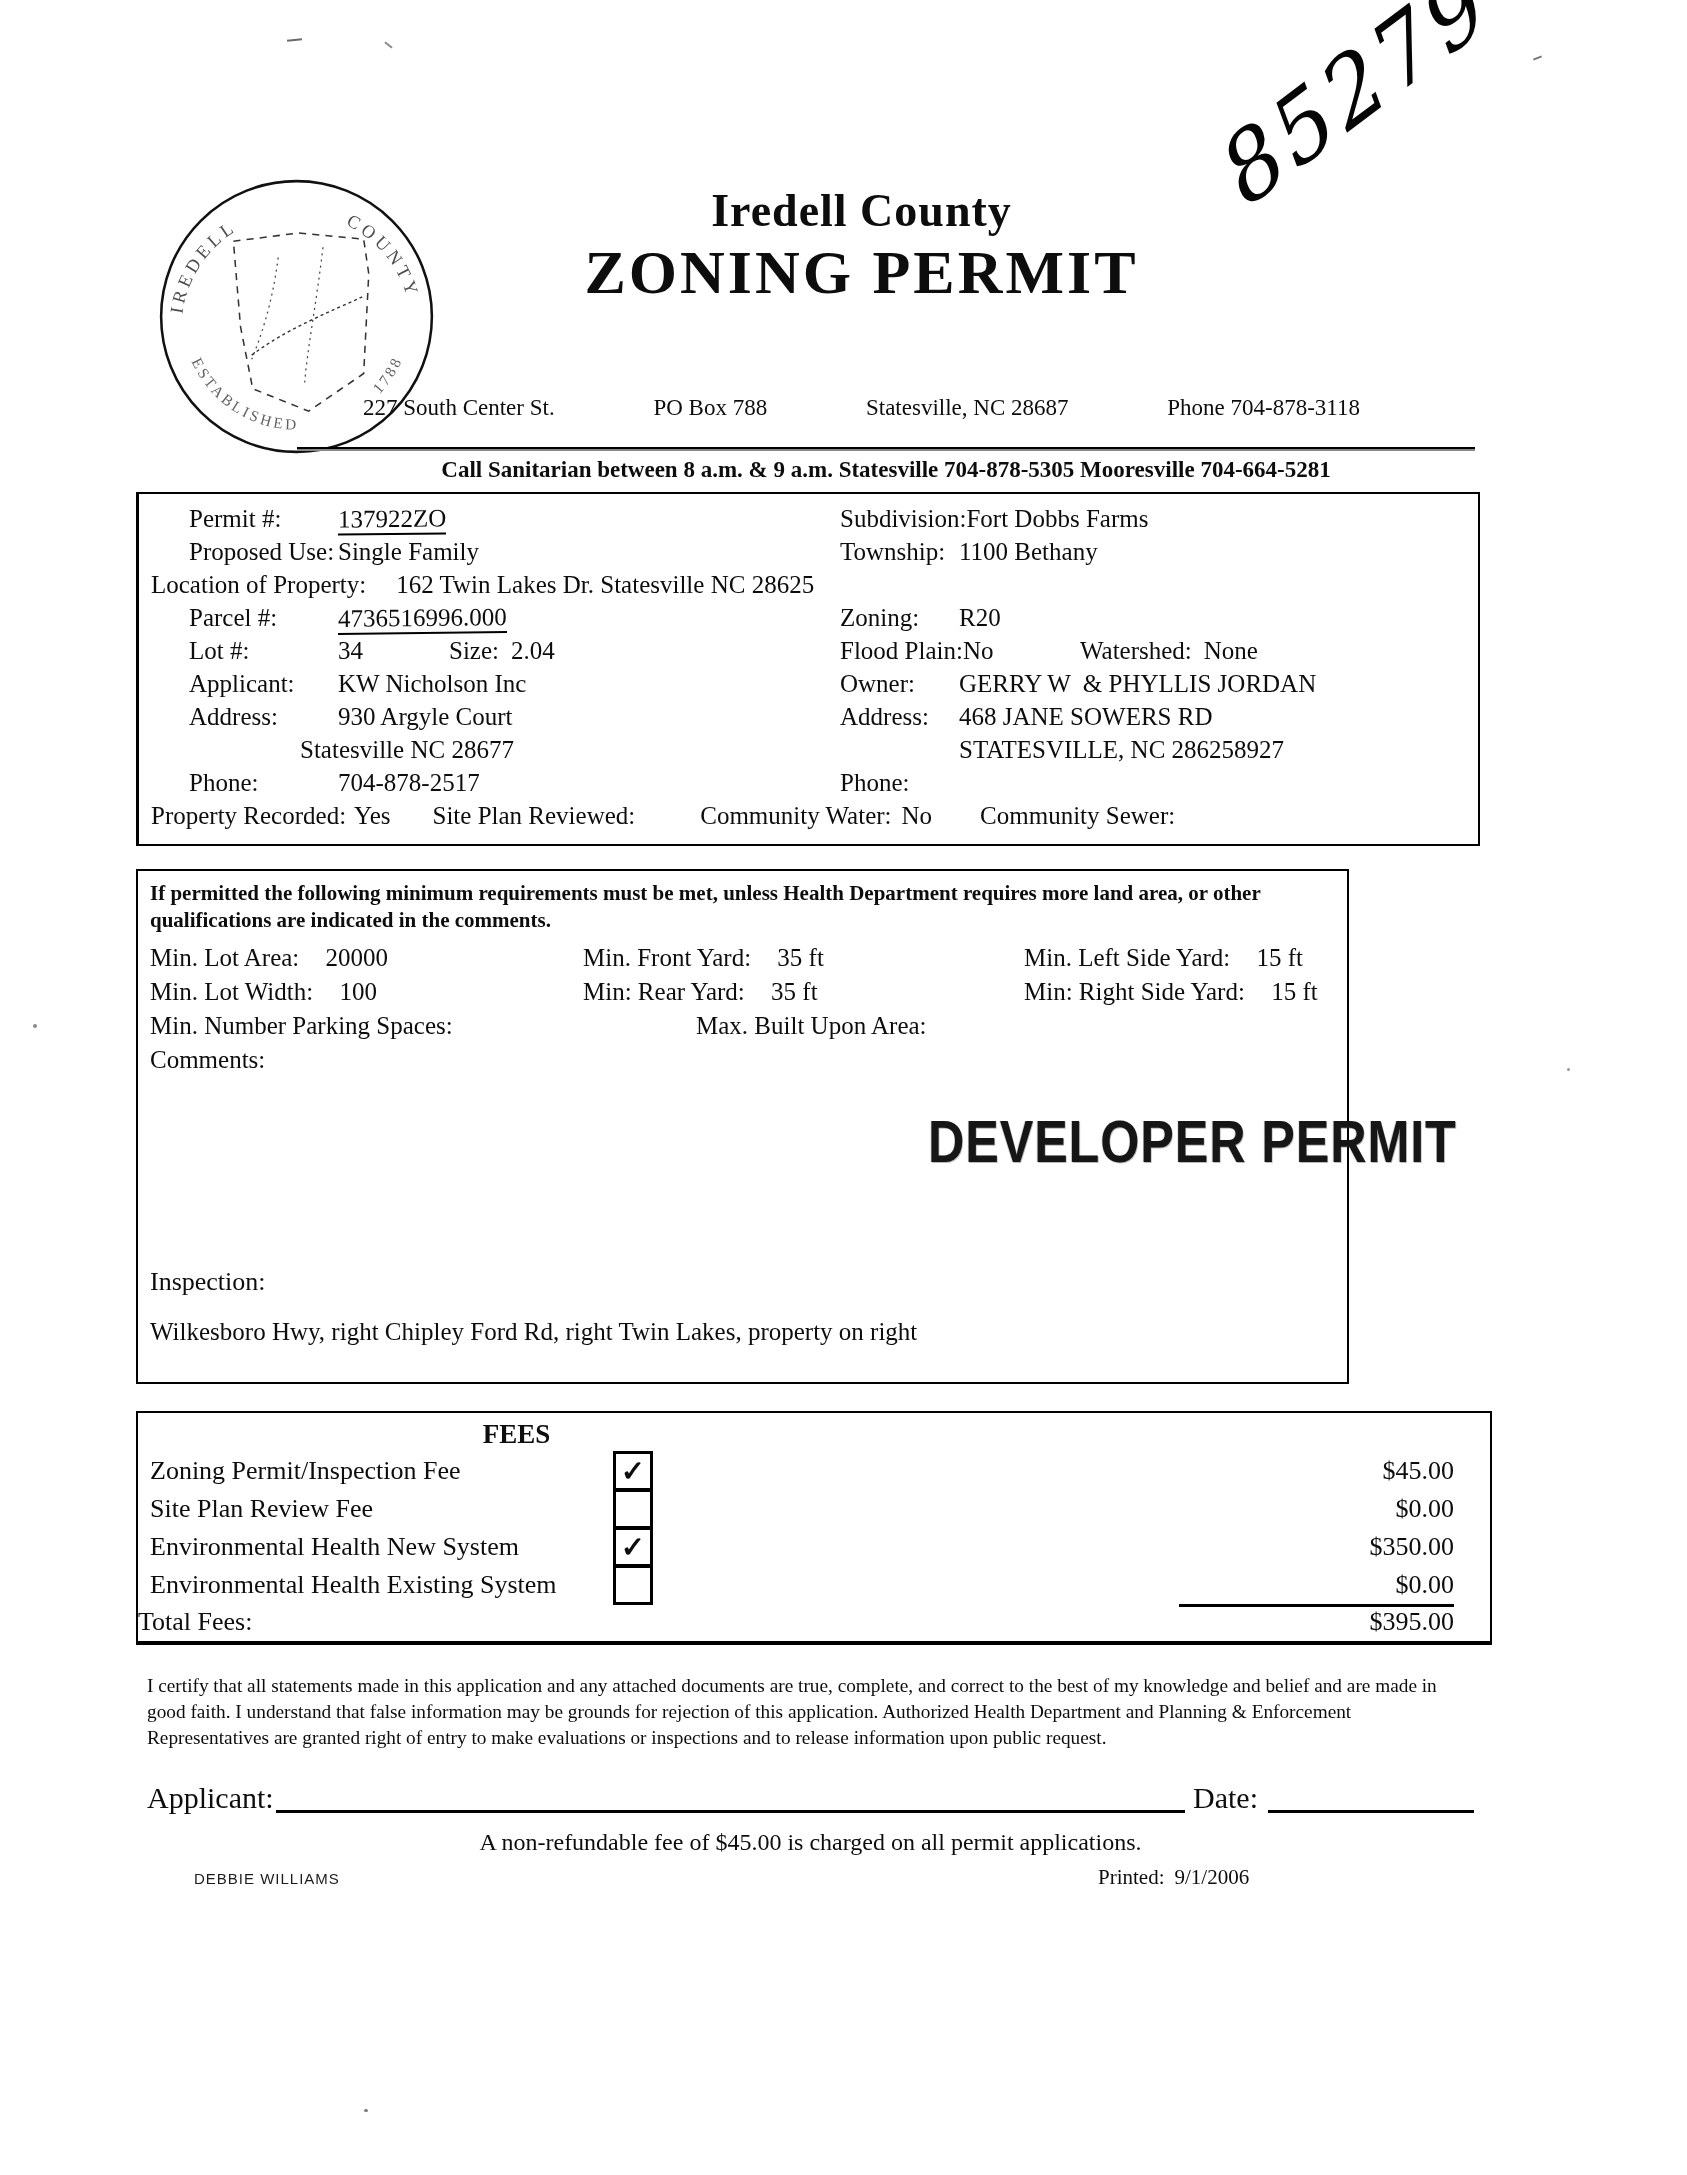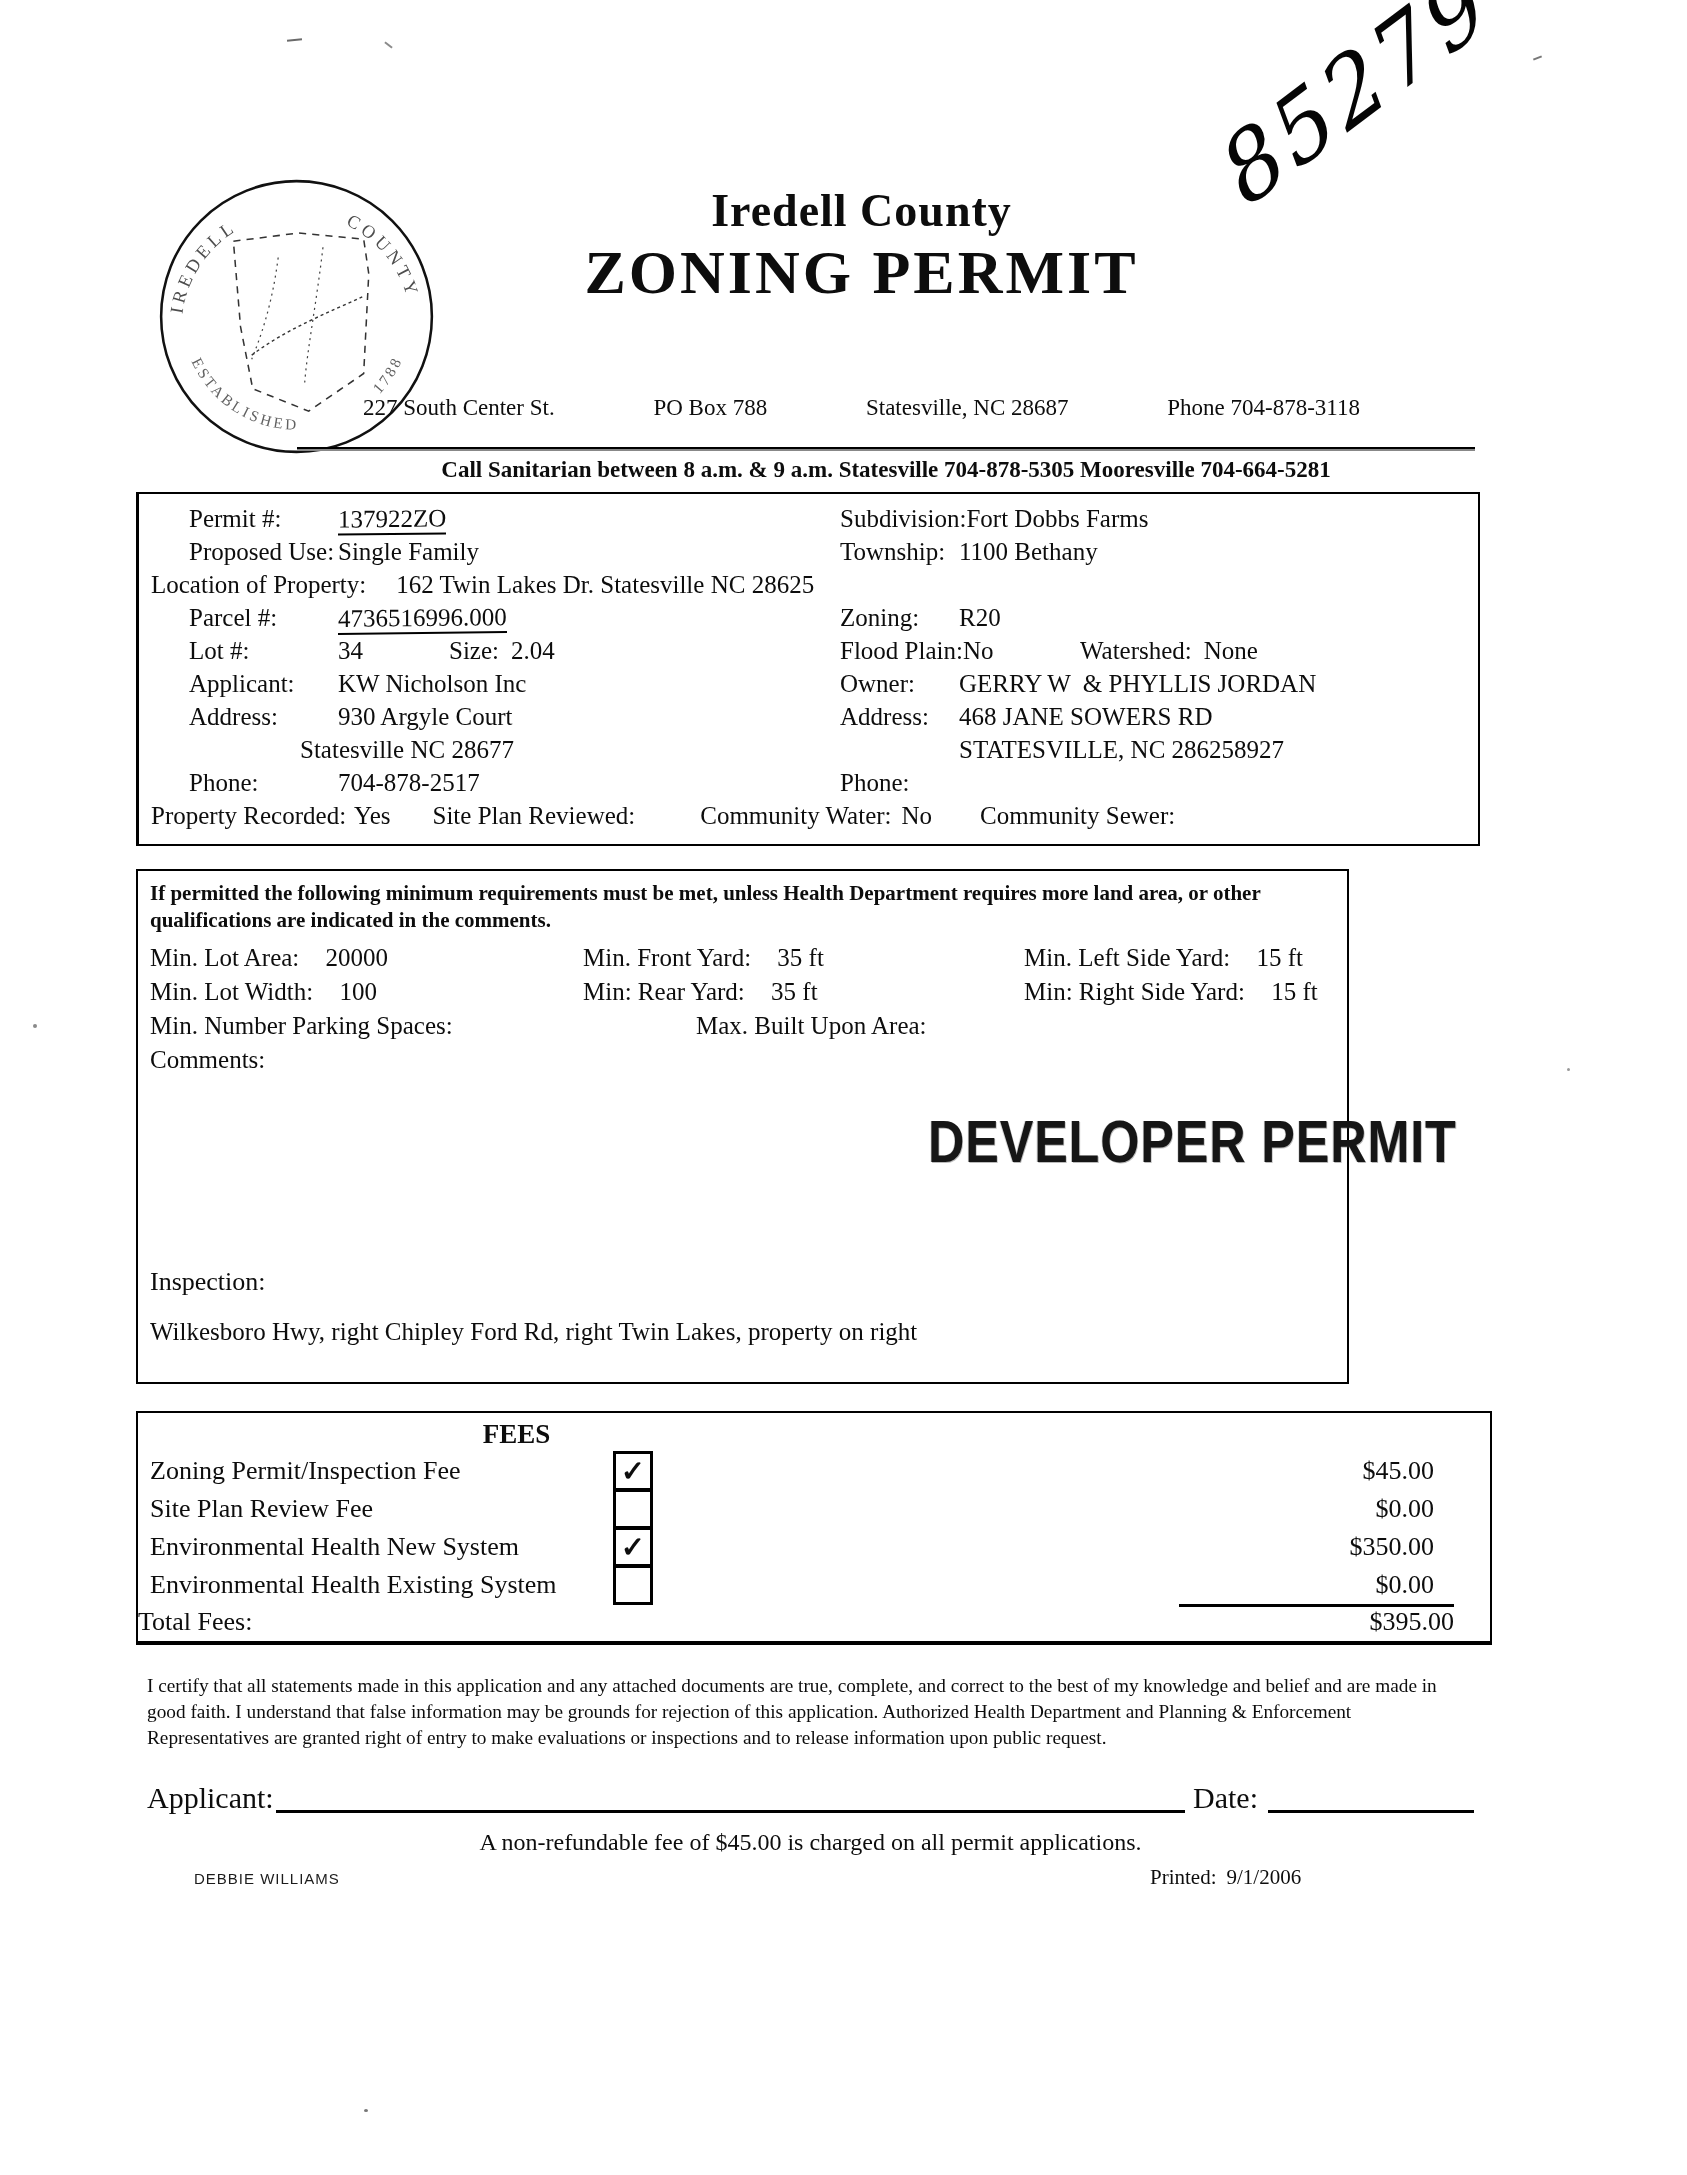--- a/index.html
+++ b/index.html
@@ -75,42 +75,42 @@
   }
   .dir-label{position:absolute;left:12px;top:396px;font-size:26px;}
   .dir-text{position:absolute;left:12px;top:447px;font-size:25px;white-space:nowrap;}
   
   .fees-box{
     position:absolute;left:136px;top:1411px;width:1356px;height:234px;
     border:2px solid #000;border-bottom-width:4px;box-sizing:border-box;
     padding-top:5px;
   }
   .fees-title{width:56%;text-align:center;font-weight:bold;font-size:27px;height:34px;line-height:32px;}
-  .fee-row{display:flex;align-items:center;height:38px;padding-left:12px;padding-right:56px;}
+  .fee-row{display:flex;align-items:center;height:38px;padding-left:12px;padding-right:36px;}
   .fee-label{font-size:26px;width:463px;flex-shrink:0;white-space:nowrap;}
   .fee-check{
     width:34px;height:34px;border:3px solid #000;box-sizing:content-box;
     display:flex;align-items:center;justify-content:center;
     font-size:29px;font-weight:bold;line-height:1;
   }
   .fee-amount{margin-left:auto;font-size:26px;}
   .total-sep{margin-left:auto;margin-right:36px;width:275px;border-top:3px solid #000;}
   .total-row{display:flex;align-items:flex-start;height:38px;padding-right:36px;}
   .total-label{font-size:26px;}
   
   .cert{position:absolute;left:147px;top:1673px;width:1325px;font-size:19.3px;line-height:26px;}
   
   .sig-row{position:absolute;left:147px;top:1780px;width:1327px;display:flex;align-items:flex-end;white-space:nowrap;}
   .sig-label{font-size:30px;line-height:34px;}
   .sig-line-1{flex:1;border-bottom:3px solid #000;height:30px;margin:0 8px 2px 2px;}
   .sig-line-2{width:206px;border-bottom:3px solid #000;height:30px;margin:0 0 2px 10px;}
   
   .fee-note{position:absolute;left:147px;top:1829px;width:1327px;text-align:center;font-size:24px;}
   .prepared-by{position:absolute;left:194px;top:1870px;font-family:"Liberation Sans","DejaVu Sans",sans-serif;font-size:15px;letter-spacing:1px;color:#1c1c1c;}
-  .printed{position:absolute;left:1150px;top:1865px;font-size:21px;}
+  .printed{position:absolute;left:1098px;top:1865px;font-size:21px;}
   .printed span{margin-right:10px;}
 </style>
 </head>
 <body>
 
 <div class="page">
 
   <div class="art art-dash1"></div>
   <div class="art art-dash2"></div>
   <div class="art art-mark1"></div>

